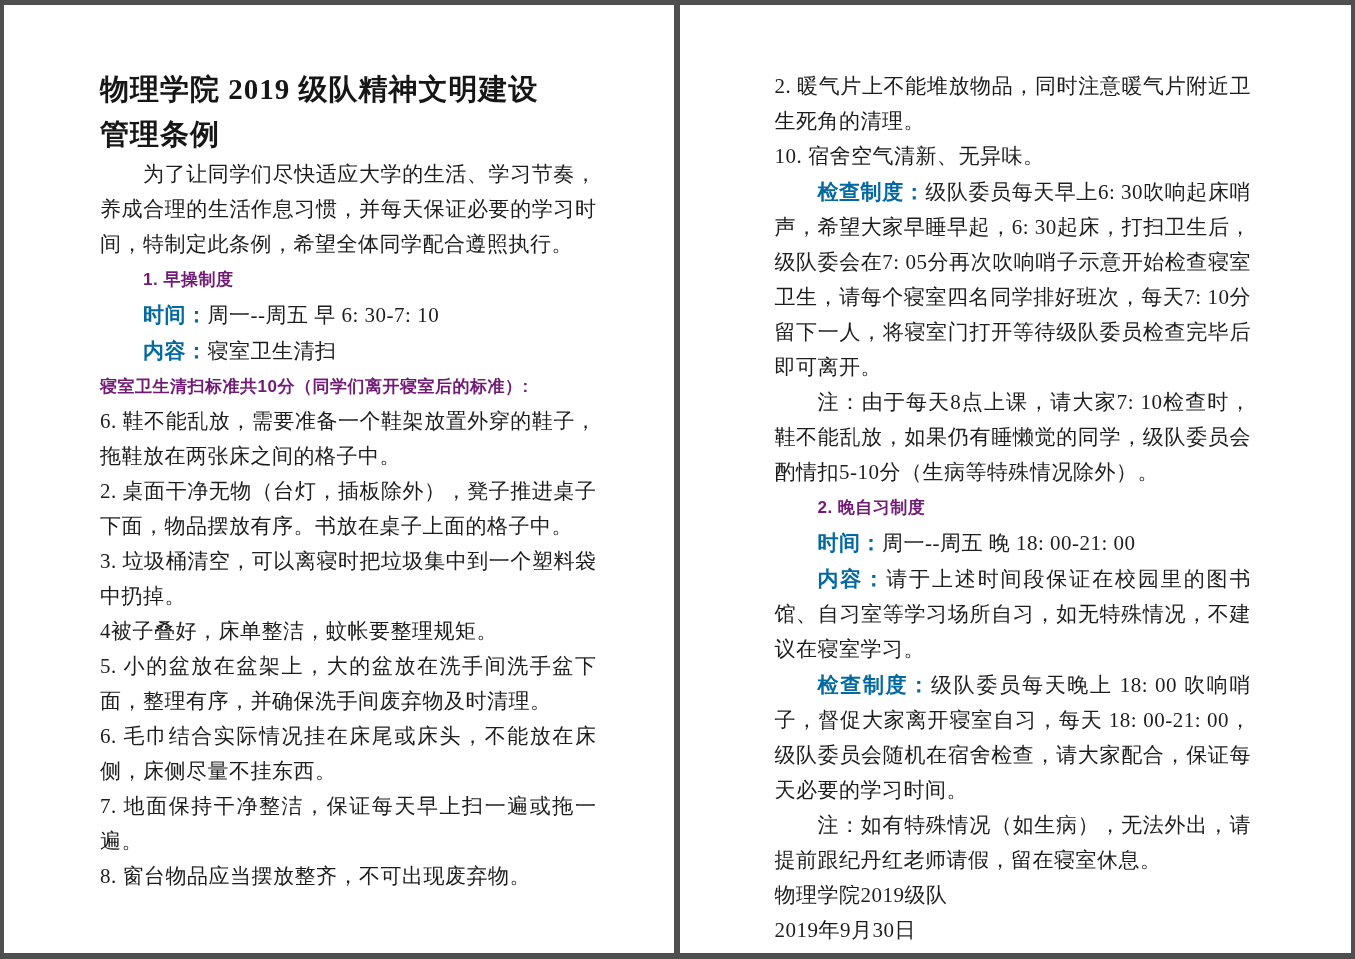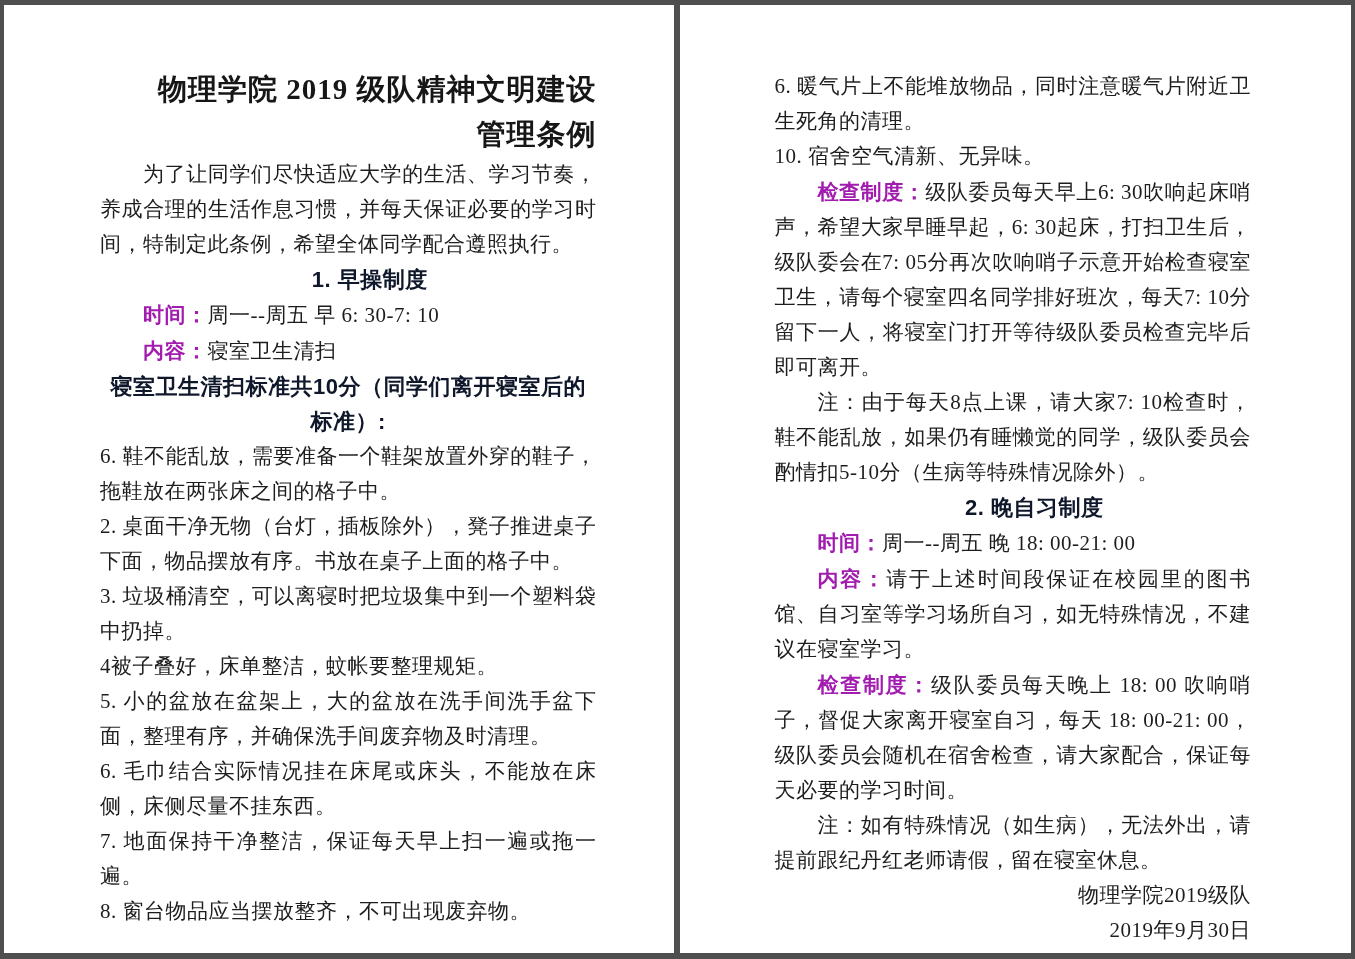--- a/index.html
+++ b/index.html
@@ -36,40 +36,39 @@
     line-height: 35px;
     color: #1d1d1d;
     text-align: justify;
     letter-spacing: 0.5px;
   }
   .title {
     font-family: "Liberation Serif", serif;
     font-weight: bold;
     font-size: 29px;
     line-height: 45px;
-    text-align: right;
+    text-align: left;
     letter-spacing: 1px;
     color: #161616;
   }
   .heading {
     font-family: "Liberation Sans", sans-serif;
     font-weight: bold;
-    font-size: 22px;
+    font-size: 17px;
     line-height: 35px;
-    color: #0f172a;
-    text-align: center;
+    color: #701a75;
+    text-align: left;
     letter-spacing: 0.5px;
   }
   .label {
     font-family: "Liberation Sans", sans-serif;
     font-weight: bold;
-    color: #a21caf;
+    color: #0369a1;
   }
   .signature {
-    text-align: right;
   }
   .indent { text-indent: 43px; }
 </style>
 </head>
 <body>
 
 <div class="spread">
   <div class="page page-left">
       <p class="line title">物理学院 2019 级队精神文明建设</p>
       <p class="line title">管理条例</p>
@@ -81,21 +80,21 @@
       <p class="line para">6. 鞋不能乱放，需要准备一个鞋架放置外穿的鞋子，拖鞋放在两张床之间的格子中。</p>
       <p class="line para">2. 桌面干净无物（台灯，插板除外），凳子推进桌子下面，物品摆放有序。书放在桌子上面的格子中。</p>
       <p class="line para">3. 垃圾桶清空，可以离寝时把垃圾集中到一个塑料袋中扔掉。</p>
       <p class="line para">4被子叠好，床单整洁，蚊帐要整理规矩。</p>
       <p class="line para">5. 小的盆放在盆架上，大的盆放在洗手间洗手盆下面，整理有序，并确保洗手间废弃物及时清理。</p>
       <p class="line para">6. 毛巾结合实际情况挂在床尾或床头，不能放在床侧，床侧尽量不挂东西。</p>
       <p class="line para">7. 地面保持干净整洁，保证每天早上扫一遍或拖一遍。</p>
       <p class="line para">8. 窗台物品应当摆放整齐，不可出现废弃物。</p>
     </div>
   <div class="page page-right">
-      <p class="line para">6. 暖气片上不能堆放物品，同时注意暖气片附近卫生死角的清理。</p>
+      <p class="line para">2. 暖气片上不能堆放物品，同时注意暖气片附近卫生死角的清理。</p>
       <p class="line para">10. 宿舍空气清新、无异味。</p>
       <p class="line labeled indent"><span class="label">检查制度：</span>级队委员每天早上6: 30吹响起床哨声，希望大家早睡早起，6: 30起床，打扫卫生后，级队委会在7: 05分再次吹响哨子示意开始检查寝室卫生，请每个寝室四名同学排好班次，每天7: 10分留下一人，将寝室门打开等待级队委员检查完毕后即可离开。</p>
       <p class="line para indent">注：由于每天8点上课，请大家7: 10检查时，鞋不能乱放，如果仍有睡懒觉的同学，级队委员会酌情扣5-10分（生病等特殊情况除外）。</p>
       <p class="line heading indent">2. 晚自习制度</p>
       <p class="line labeled indent"><span class="label">时间：</span>周一--周五 晚 18: 00-21: 00</p>
       <p class="line labeled indent"><span class="label">内容：</span>请于上述时间段保证在校园里的图书馆、自习室等学习场所自习，如无特殊情况，不建议在寝室学习。</p>
       <p class="line labeled indent"><span class="label">检查制度：</span>级队委员每天晚上 18: 00 吹响哨子，督促大家离开寝室自习，每天 18: 00-21: 00，级队委员会随机在宿舍检查，请大家配合，保证每天必要的学习时间。</p>
       <p class="line para indent">注：如有特殊情况（如生病），无法外出，请提前跟纪丹红老师请假，留在寝室休息。</p>
       <p class="line signature">物理学院2019级队</p>
       <p class="line signature">2019年9月30日</p>

